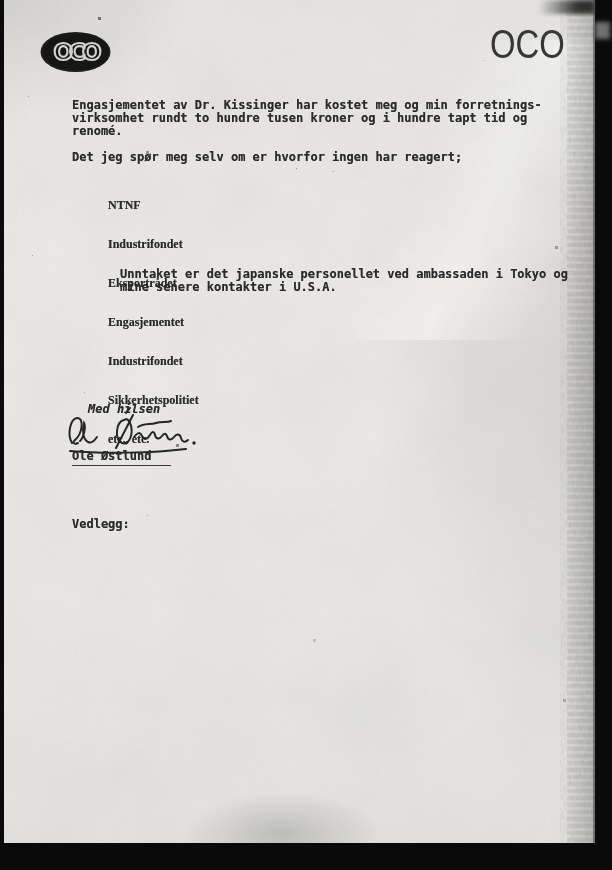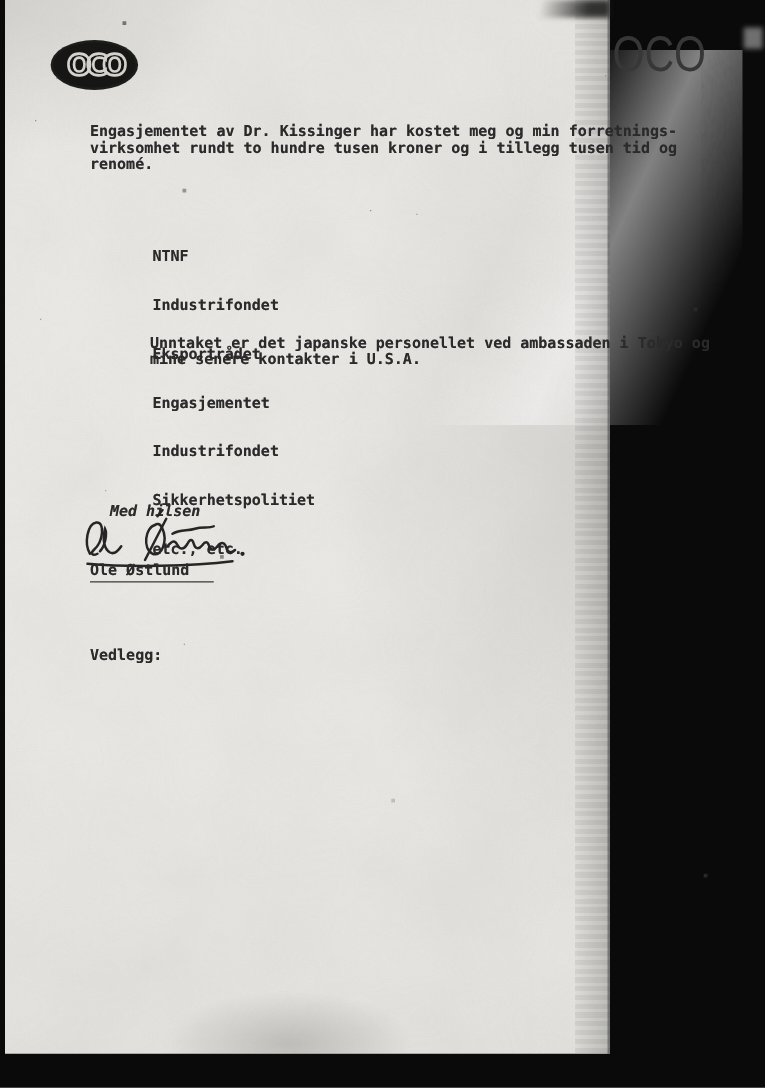--- a/index.html
+++ b/index.html
@@ -3,21 +3,21 @@
 <meta charset="utf-8">
 <style>
   html,body{margin:0;padding:0;}
   body{
     width:612px;height:870px;position:relative;overflow:hidden;
     background:#0a0a0a;
     font-family:"DejaVu Sans Mono","Liberation Mono",monospace;
   }
   
   .paper{
-    position:absolute;left:4px;top:0;width:484px;height:843px;
+    position:absolute;left:4px;top:0;width:591px;height:843px;
     background:
       radial-gradient(ellipse 140px 60px at 47% 99%, rgba(110,110,110,.30), rgba(110,110,110,0) 70%),
       radial-gradient(ellipse 260px 180px at 0% 0%, rgba(120,120,120,.16), rgba(120,120,120,0) 70%),
       radial-gradient(ellipse 300px 500px at 100% 45%, rgba(120,120,118,.18), rgba(120,120,118,0) 75%),
       linear-gradient(180deg,#e7e6e2 0%, #eceae6 30%, #eae9e5 70%, #e4e3df 100%);
   }
   
   .wedge{
     position:absolute;left:300px;top:40px;width:290px;height:300px;
     background:linear-gradient(115deg, rgba(255,255,255,0) 40%, rgba(255,255,255,.5) 60%, rgba(255,255,255,0) 85%);
@@ -52,21 +52,21 @@
   }
   
   .tw{
     position:absolute;color:#2b2b2b;font-size:12px;line-height:13px;
     font-weight:bold;white-space:pre;letter-spacing:0;
     font-family:"DejaVu Sans Mono","Liberation Mono",monospace;
     text-shadow:0 0 .4px rgba(40,40,40,.55);
   }
   .p1{left:68px;top:99px;}
   .p2{left:68px;top:151px;}
-  .list{left:118px;top:173px;}
+  .list{left:104px;top:173px;font-family:Liberation Serif, serif;}
   .list div{height:13px;}
   .p3{left:84px;top:268px;margin-left:32px;}
   .p4{left:68px;top:306px;}
   .closing{left:84px;top:403px;font-style:italic;}
   .typed-name{left:68px;top:450px;border-bottom:1.5px solid #3a3a3a;padding:0 20px 2px 0;}
   .attach{left:68px;top:518px;}
   
   .logo-stamp{position:absolute;left:35px;top:31px;}
   .oco-right{
     position:absolute;left:486px;top:24px;color:#383838;
@@ -89,22 +89,23 @@
 
   <svg class="logo-stamp" width="73" height="42" viewBox="0 0 73 42">
     <ellipse cx="36.5" cy="21" rx="35" ry="20" fill="#1d1d1b"></ellipse>
     <ellipse cx="36.5" cy="21" rx="33" ry="18" fill="#161614"></ellipse>
     <text x="36.5" y="29" text-anchor="middle" font-size="23" font-weight="bold" fill="none" stroke="#d8d6d0" stroke-width="2.1" letter-spacing="-4">OCO</text>
   </svg>
 
   <div class="oco-right">OCO</div>
 
   <div class="tw p1">Engasjementet av Dr. Kissinger har kostet meg og min forretnings-
-virksomhet rundt to hundre tusen kroner og i tillegg tusen tid og
+virksomhet rundt to hundre tusen kroner og i hundre tapt tid og
 renomé.</div>
+  <div class="tw p2">Det jeg spør meg selv om er hvorfor ingen har reagert;</div>
 
   <div class="tw list">
     <div>NTNF</div>
     <div>Industrifondet</div>
     <div>Eksportrådet</div>
     <div>Engasjementet</div>
     <div>Industrifondet</div>
     <div>Sikkerhetspolitiet</div>
     <div>etc., etc.</div>
   </div>

